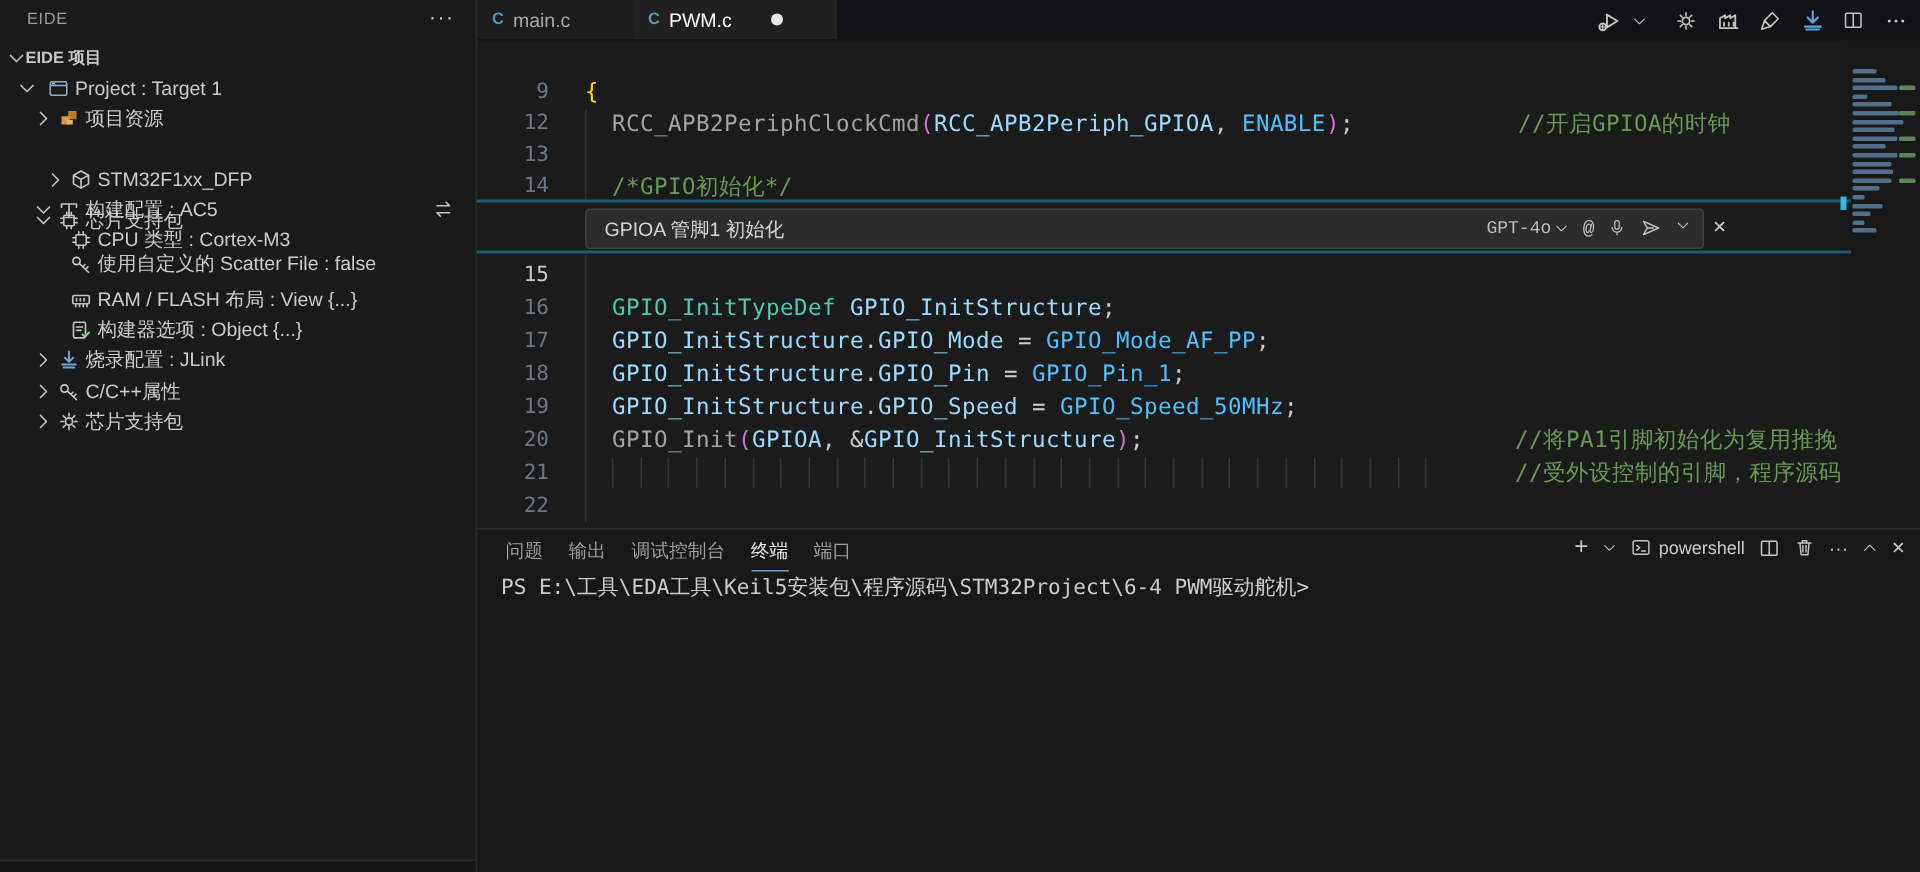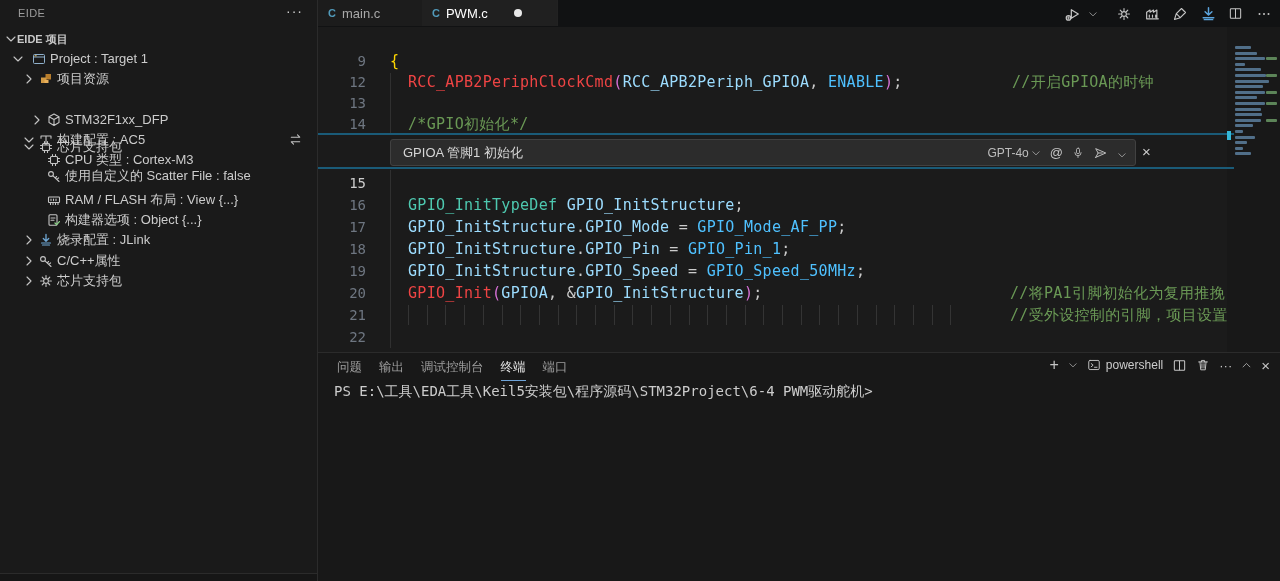--- a/index.html
+++ b/index.html
@@ -44,31 +44,31 @@
   #breadcrumbs .cicon{font-size:10.5px;font-weight:bold;color:#519aba;}
 
   
   #editor-bg{left:318px;top:27px;width:909px;height:325px;background:#1b1b1b;}
   #code-clip{left:318px;top:0;width:909px;height:352px;overflow:hidden;}
   .gut{position:absolute;left:0;width:48px;height:22px;line-height:22px;text-align:right;
     font-family:"DejaVu Sans Mono",monospace;font-size:14px;color:#6e7681;}
   .gut.act{color:#cccccc;}
   .crow{position:absolute;height:22px;line-height:22px;white-space:pre;
     font-family:"DejaVu Sans Mono",monospace;font-size:15px;letter-spacing:.3px;}
-  .tk-fn{color:#ef4444;} .tk-par{color:#d670d6;} .tk-var{color:#9cdcfe;} .tk-const{color:#4fc1ff;}
+  .tk-fn{color:#a3a3a3;} .tk-par{color:#d670d6;} .tk-var{color:#9cdcfe;} .tk-const{color:#4fc1ff;}
   .tk-type{color:#4ec9b0;} .tk-pun{color:#cccccc;} .tk-com{color:#6a9955;} .tk-brace{color:#ffd700;}
   .iguide{position:absolute;width:1px;height:20px;background:#343434;}
   .gseg{position:absolute;left:72px;width:1px;background:#303030;}
 
   
   .chat-zone-line{left:318px;width:916px;height:2px;background:#1a5b78;}
   #chat-widget{left:390px;top:139px;width:746px;height:27px;background:#2c2c2c;border:1px solid #414141;
     border-radius:3px;box-sizing:border-box;display:flex;align-items:center;padding:0 8px 0 12px;}
   #chat-input{font-size:13px;color:#d6d6d6;flex:0 1 auto;white-space:nowrap;}
-  #chat-right{margin-left:auto;display:flex;align-items:flex-end;gap:9px;color:#b4b4b4;}
+  #chat-right{margin-left:auto;display:flex;align-items:flex-start;gap:9px;color:#b4b4b4;font-family:Liberation Mono, monospace;}
   #chat-model{font-size:12px;color:#bdbdbd;cursor:pointer;display:flex;align-items:center;gap:2px;}
   .chat-ic{cursor:pointer;display:inline-flex;align-items:center;font-size:13px;color:#c5c5c5;}
   #chat-close{left:1142px;top:143px;font-size:15px;color:#cccccc;cursor:pointer;}
 
   
   #minimap{left:1233px;top:40px;width:47px;height:300px;cursor:pointer;}
   .mmr{position:absolute;height:3px;border-radius:1px;}
   #ruler-mark{left:1227px;top:131px;width:4px;height:9px;background:#35b8d8;}
 
   
@@ -359,21 +359,21 @@
         <div class="crow" style="top: 216px; left: 90px;"><span class="tk-var">GPIO_InitStructure</span><span class="tk-pun">.</span><span class="tk-var">GPIO_Mode</span><span class="tk-pun"> = </span><span class="tk-const">GPIO_Mode_AF_PP</span><span class="tk-pun">;</span></div>
         <div class="gut" style="top: 238px;">18</div>
         <div class="crow" style="top: 238px; left: 90px;"><span class="tk-var">GPIO_InitStructure</span><span class="tk-pun">.</span><span class="tk-var">GPIO_Pin</span><span class="tk-pun"> = </span><span class="tk-const">GPIO_Pin_1</span><span class="tk-pun">;</span></div>
         <div class="gut" style="top: 260px;">19</div>
         <div class="crow" style="top: 260px; left: 90px;"><span class="tk-var">GPIO_InitStructure</span><span class="tk-pun">.</span><span class="tk-var">GPIO_Speed</span><span class="tk-pun"> = </span><span class="tk-const">GPIO_Speed_50MHz</span><span class="tk-pun">;</span></div>
         <div class="gut" style="top: 282px;">20</div>
         <div class="crow" style="top: 282px; left: 90px;"><span class="tk-fn">GPIO_Init</span><span class="tk-par">(</span><span class="tk-var">GPIOA</span><span class="tk-pun">, &amp;</span><span class="tk-var">GPIO_InitStructure</span><span class="tk-par">)</span><span class="tk-pun">;</span></div>
         <div class="crow tk-com" style="top: 282px; left: 692px;">//将PA1引脚初始化为复用推挽</div>
         <div class="gut" style="top: 304px;">21</div>
         <div class="crow" style="top: 304px; left: 90px;"></div>
-        <div class="crow tk-com" style="top: 304px; left: 692px;">//受外设控制的引脚，项目设置</div>
+        <div class="crow tk-com" style="top: 304px; left: 692px;">//受外设控制的引脚，程序源码</div>
         <div class="iguide" style="left: 90px; top: 305px;"></div>
         <div class="iguide" style="left: 108.7px; top: 305px;"></div>
         <div class="iguide" style="left: 127.4px; top: 305px;"></div>
         <div class="iguide" style="left: 146.1px; top: 305px;"></div>
         <div class="iguide" style="left: 164.8px; top: 305px;"></div>
         <div class="iguide" style="left: 183.5px; top: 305px;"></div>
         <div class="iguide" style="left: 202.2px; top: 305px;"></div>
         <div class="iguide" style="left: 220.9px; top: 305px;"></div>
         <div class="iguide" style="left: 239.6px; top: 305px;"></div>
         <div class="iguide" style="left: 258.3px; top: 305px;"></div>

